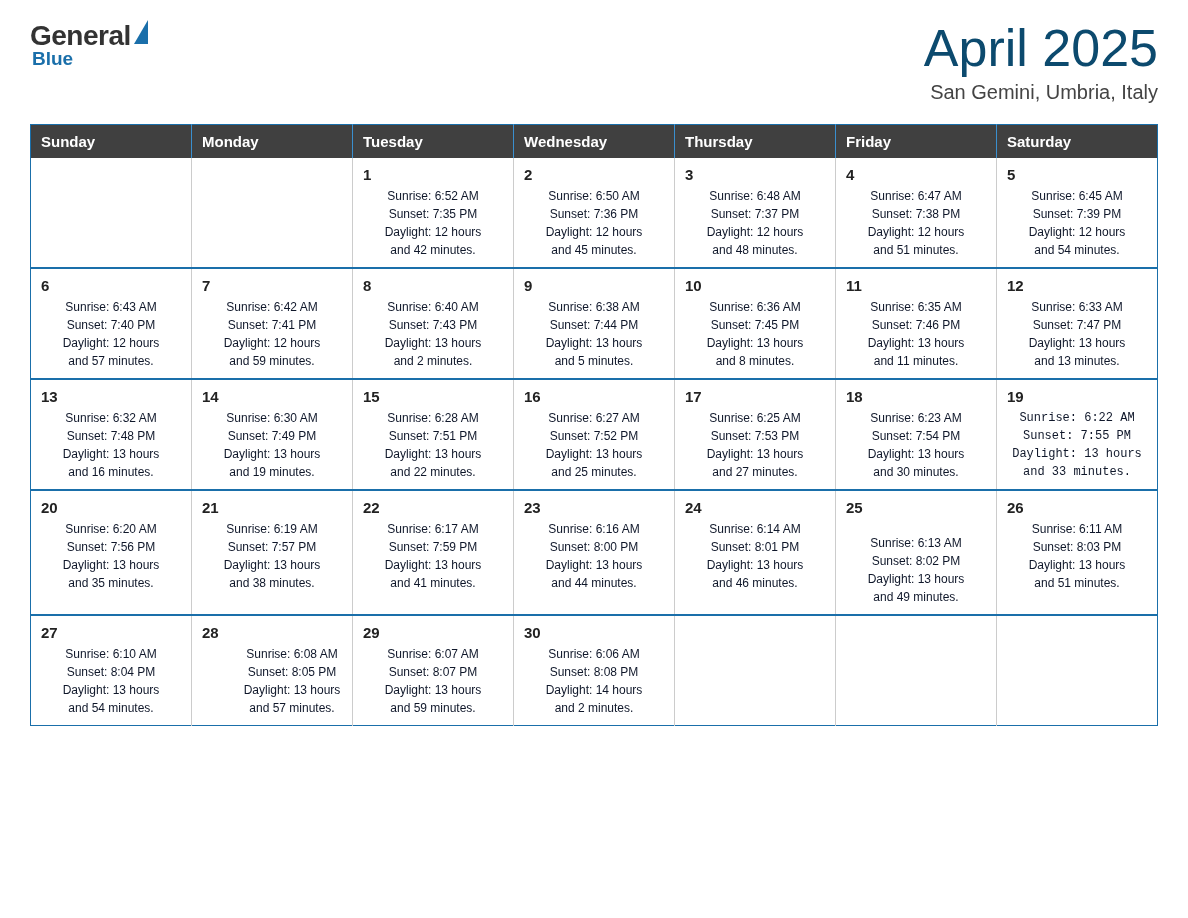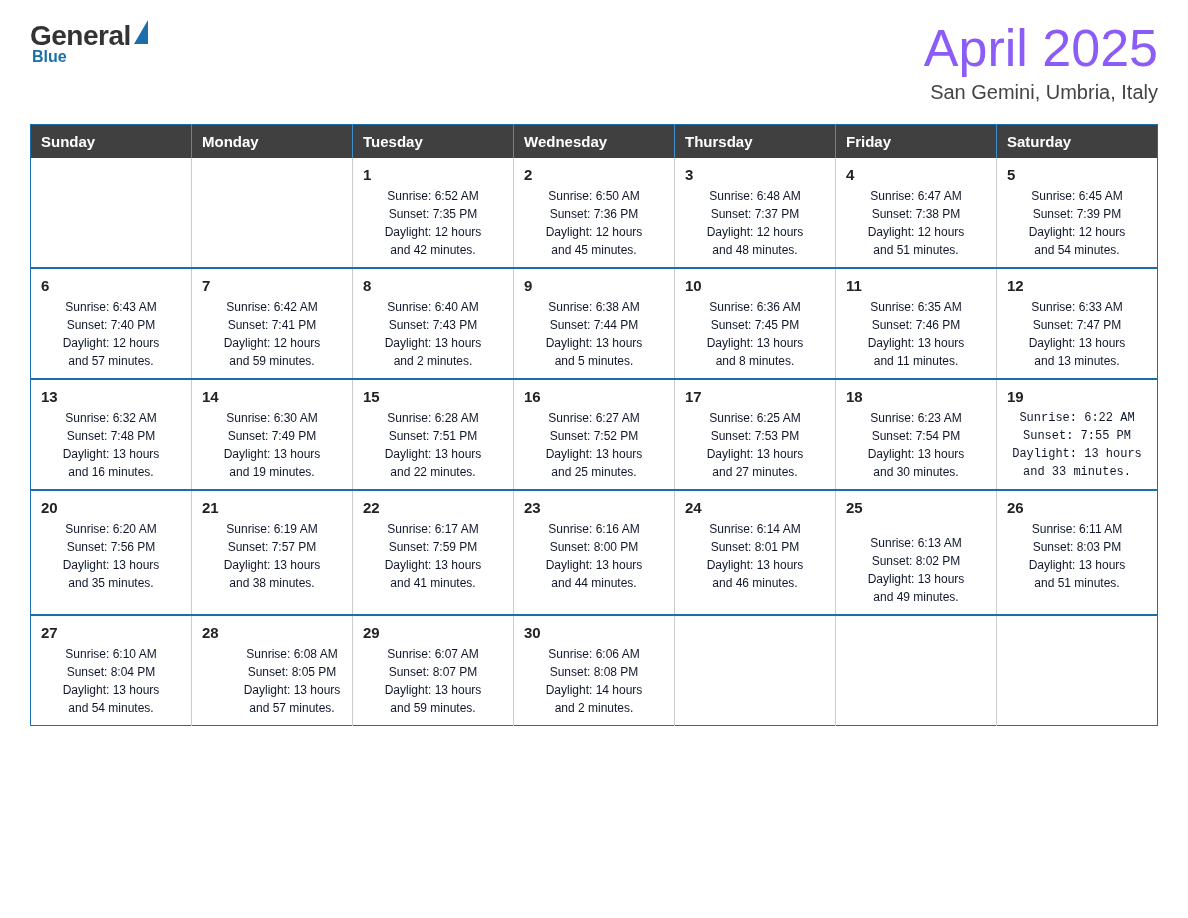--- a/index.html
+++ b/index.html
@@ -48,35 +48,35 @@
     }
 
     .logo-blue {
       font-size: 28px;
       font-weight: bold;
       color: #1a6faa;
       margin-left: 2px;
     }
 
     .logo-bottom {
-      font-size: 16px;
+      font-size: 19px;
       font-weight: bold;
       color: #1a6faa;
       margin-left: 2px;
       margin-top: -4px;
     }
 
     .title-block {
       text-align: right;
     }
 
     .month-title {
       font-size: 52px;
       font-weight: normal;
-      color: #8b5cf6;
+      color: #0c4a6e;
       line-height: 1.1;
     }
 
     .location {
       font-size: 20px;
       color: #444;
       margin-top: 4px;
     }
 
     .calendar {

